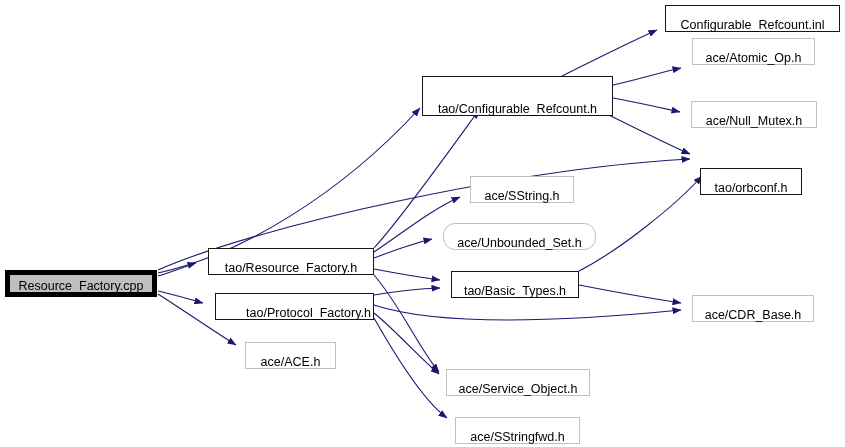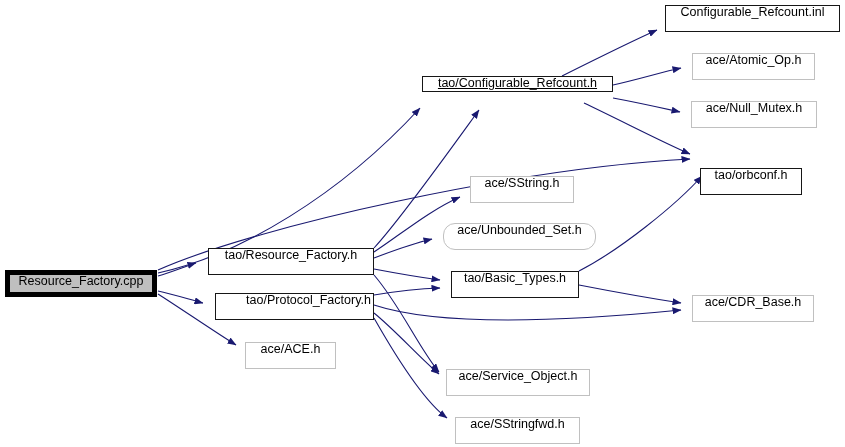--- a/index.html
+++ b/index.html
@@ -21,21 +21,21 @@
     position: absolute;
     left: 0;
     top: 0;
     width: 845px;
     height: 447px;
   }
   .node-box {
     position: absolute;
     box-sizing: border-box;
     display: flex;
-    align-items: flex-start;
+    align-items: flex-end;
     justify-content: center;
     background: #ffffff;
     border: 1px solid #c0c0c0;
     font-size: 12.5px;
     color: #000000;
     white-space: nowrap;
     letter-spacing: 0px;
   }
   .node-box.dark {
     border: 1px solid #161616;
@@ -89,27 +89,27 @@
       </div>
       <div class="node-box dark" style="left: 208px; top: 248px; width: 166px; height: 27px;">
         <span class="node-label">tao/Resource_Factory.h</span>
       </div>
       <div class="node-box dark" style="left: 215px; top: 293px; width: 159px; height: 27px; padding-left: 28px;">
         <span class="node-label">tao/Protocol_Factory.h</span>
       </div>
       <div class="node-box" style="left: 245px; top: 342px; width: 91px; height: 27px;">
         <span class="node-label">ace/ACE.h</span>
       </div>
-      <div class="node-box dark" style="left: 422px; top: 76px; width: 191px; height: 16px; text-decoration: underline;">
+      <div class="node-box dark" style="left: 422px; top: 76px; width: 191px; height: 40px;">
         <span class="node-label">tao/Configurable_Refcount.h</span>
       </div>
       <div class="node-box dark" style="left: 665px; top: 5px; width: 175px; height: 27px;">
         <span class="node-label">Configurable_Refcount.inl</span>
       </div>
-      <div class="node-box" style="left: 692px; top: 53px; width: 123px; height: 27px;">
+      <div class="node-box" style="left: 692px; top: 38px; width: 123px; height: 27px;">
         <span class="node-label">ace/Atomic_Op.h</span>
       </div>
       <div class="node-box" style="left: 691px; top: 101px; width: 126px; height: 27px;">
         <span class="node-label">ace/Null_Mutex.h</span>
       </div>
       <div class="node-box dark" style="left: 700px; top: 148px; width: 102px; height: 27px; margin-top: 20px;">
         <span class="node-label">tao/orbconf.h</span>
       </div>
       <div class="node-box" style="left: 470px; top: 176px; width: 104px; height: 27px;">
         <span class="node-label">ace/SString.h</span>

